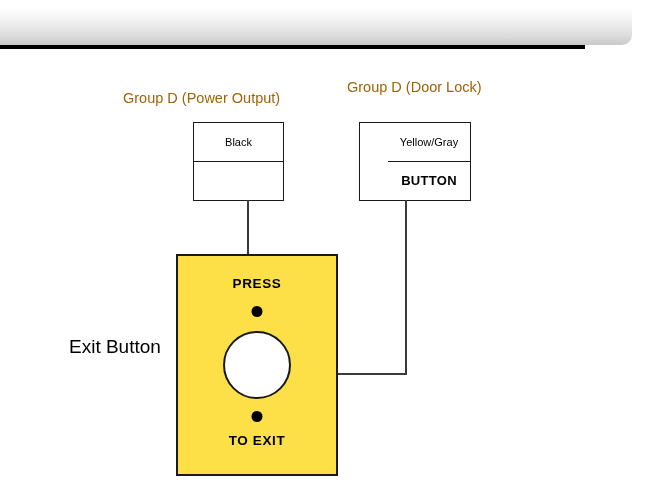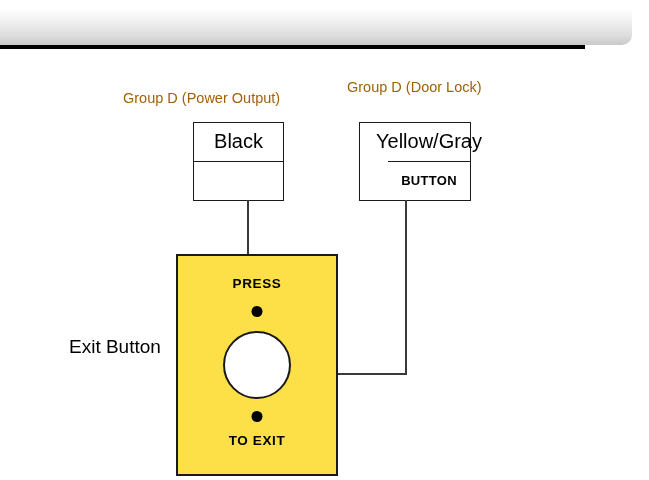--- a/index.html
+++ b/index.html
@@ -52,21 +52,21 @@
     border: 1.6px solid #1a1a1a;
     box-sizing: border-box;
     background: #ffffff;
   }
   .term-row {
     box-sizing: border-box;
     height: 50%;
     display: flex;
     align-items: center;
     justify-content: center;
-    font-size: 20px;
+    font-size: 11px;
     white-space: nowrap;
   }
   .term-row.top {
     border-bottom: 1.6px solid #1a1a1a;
     font-weight: normal;
   }
   .term-row.bottom {
     font-weight: bold;
     font-size: 13px;
     letter-spacing: .3px;

